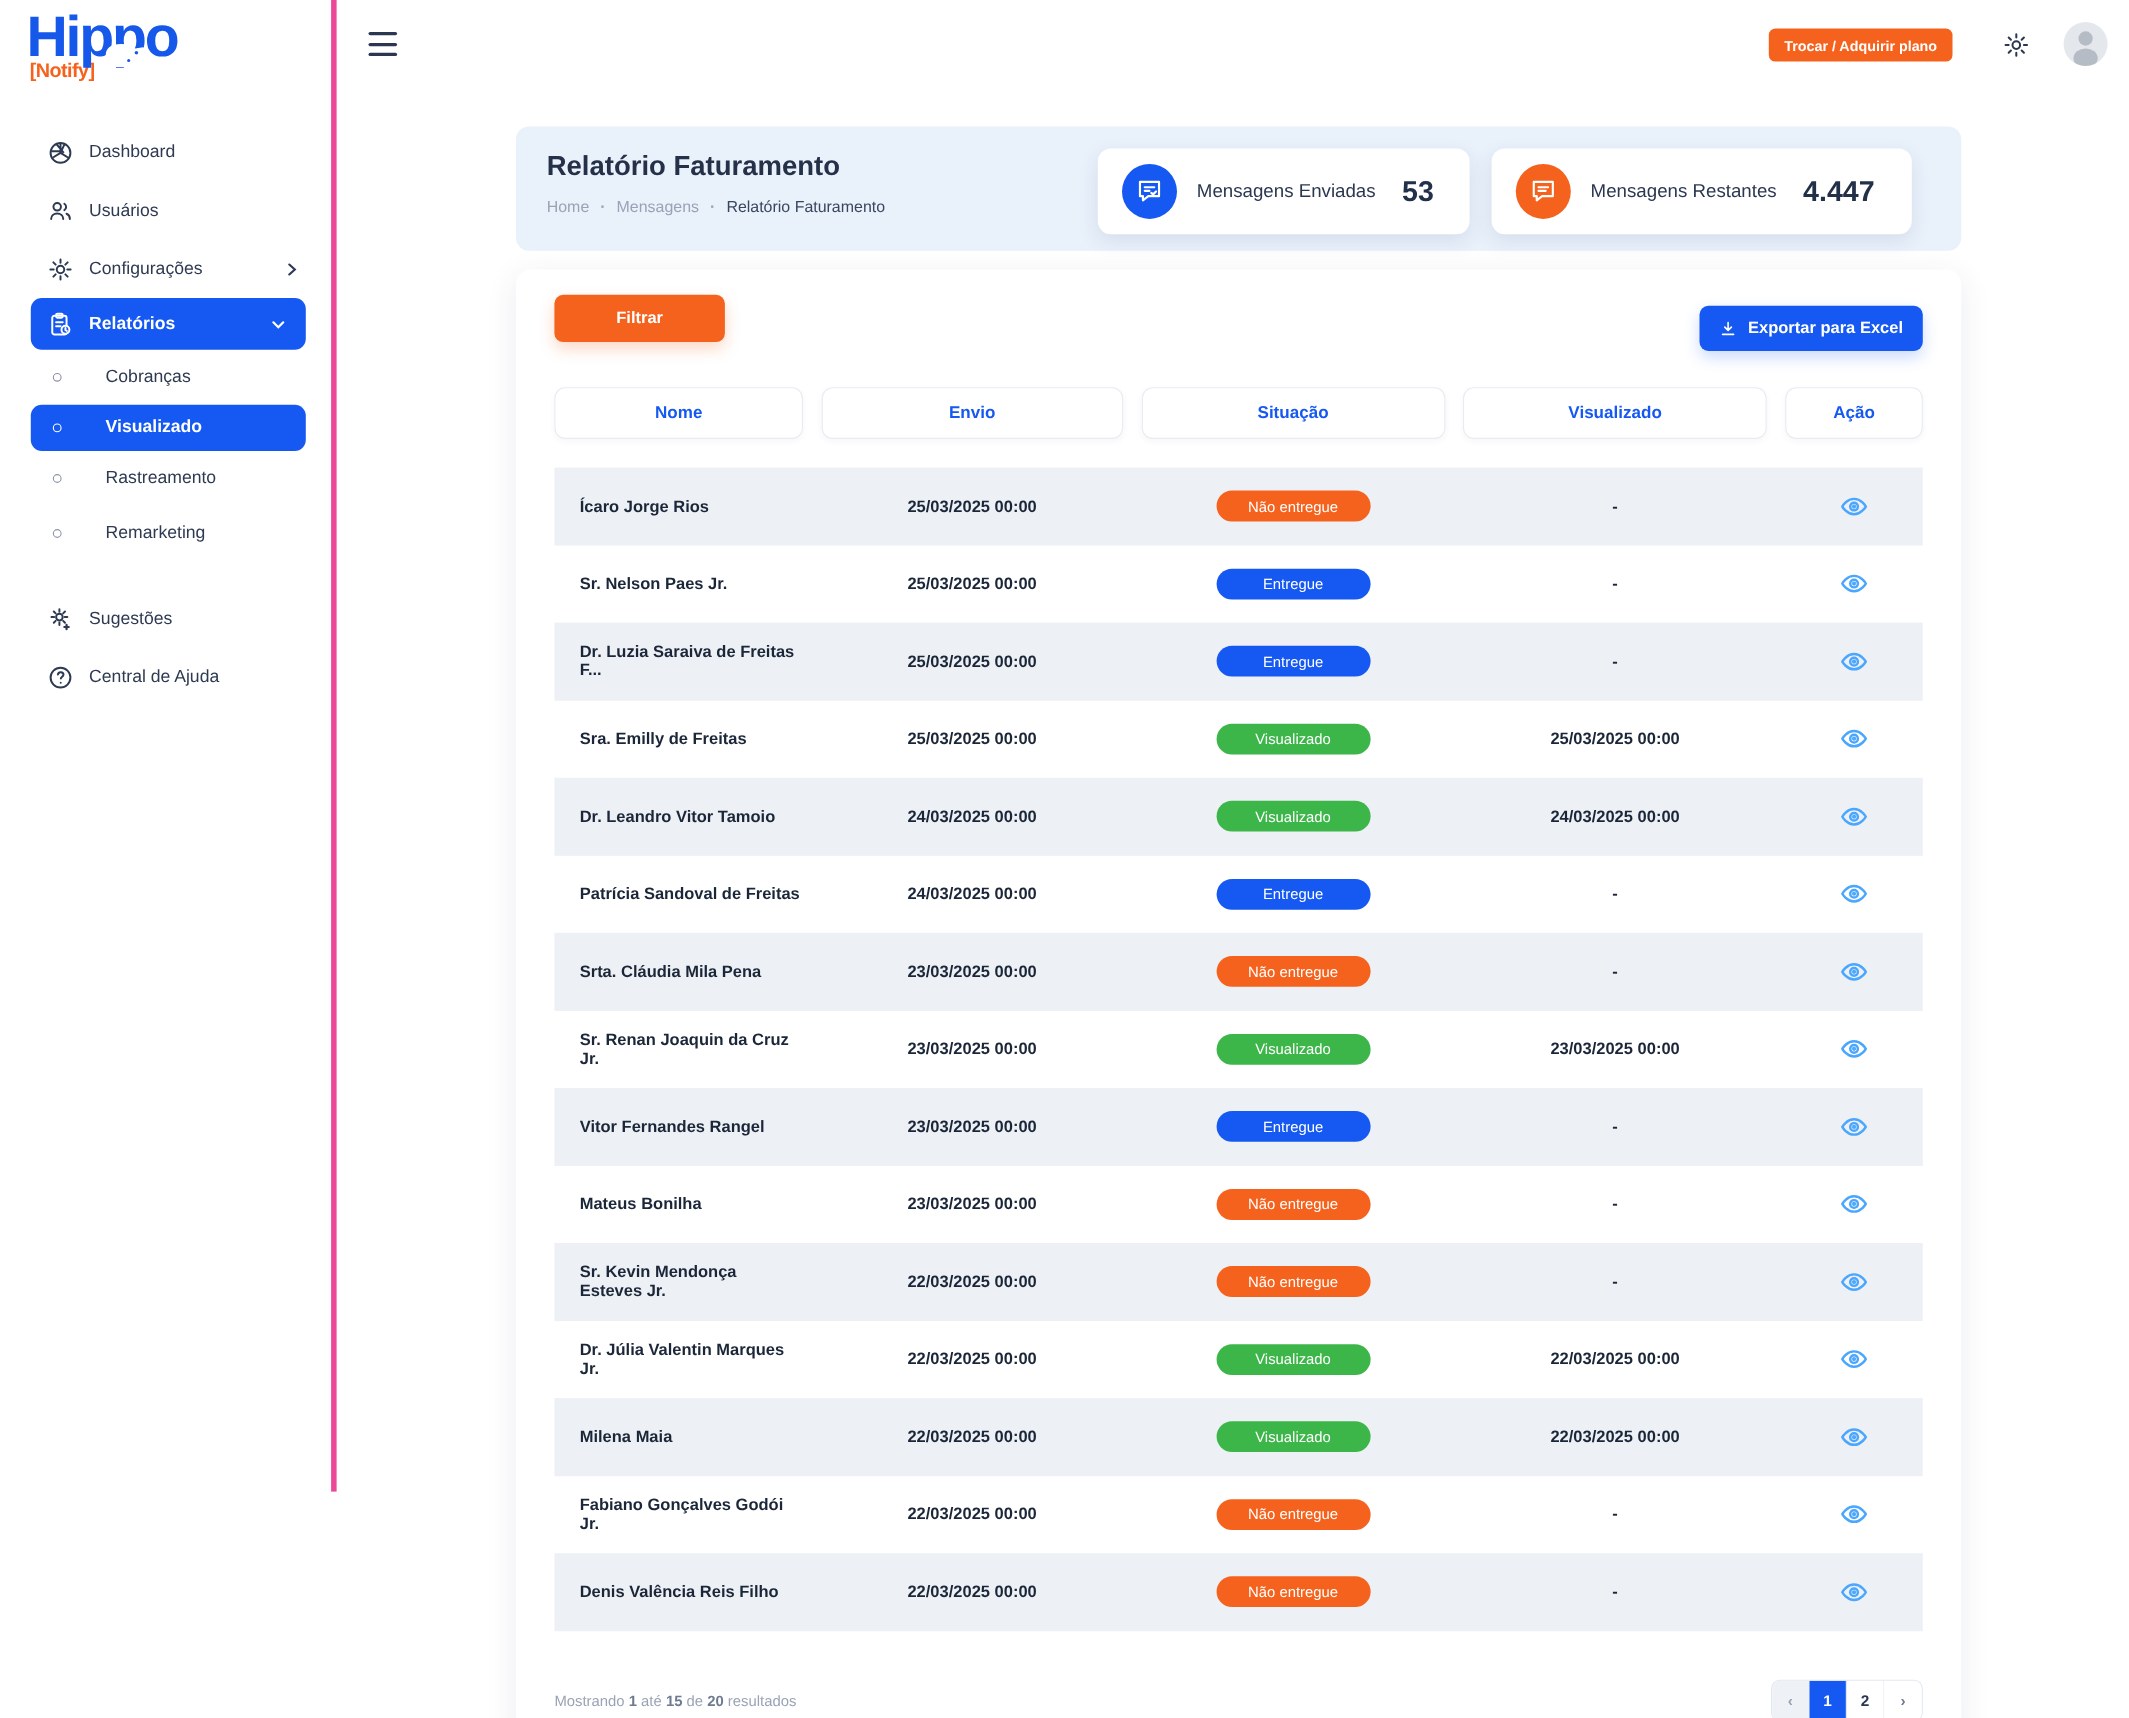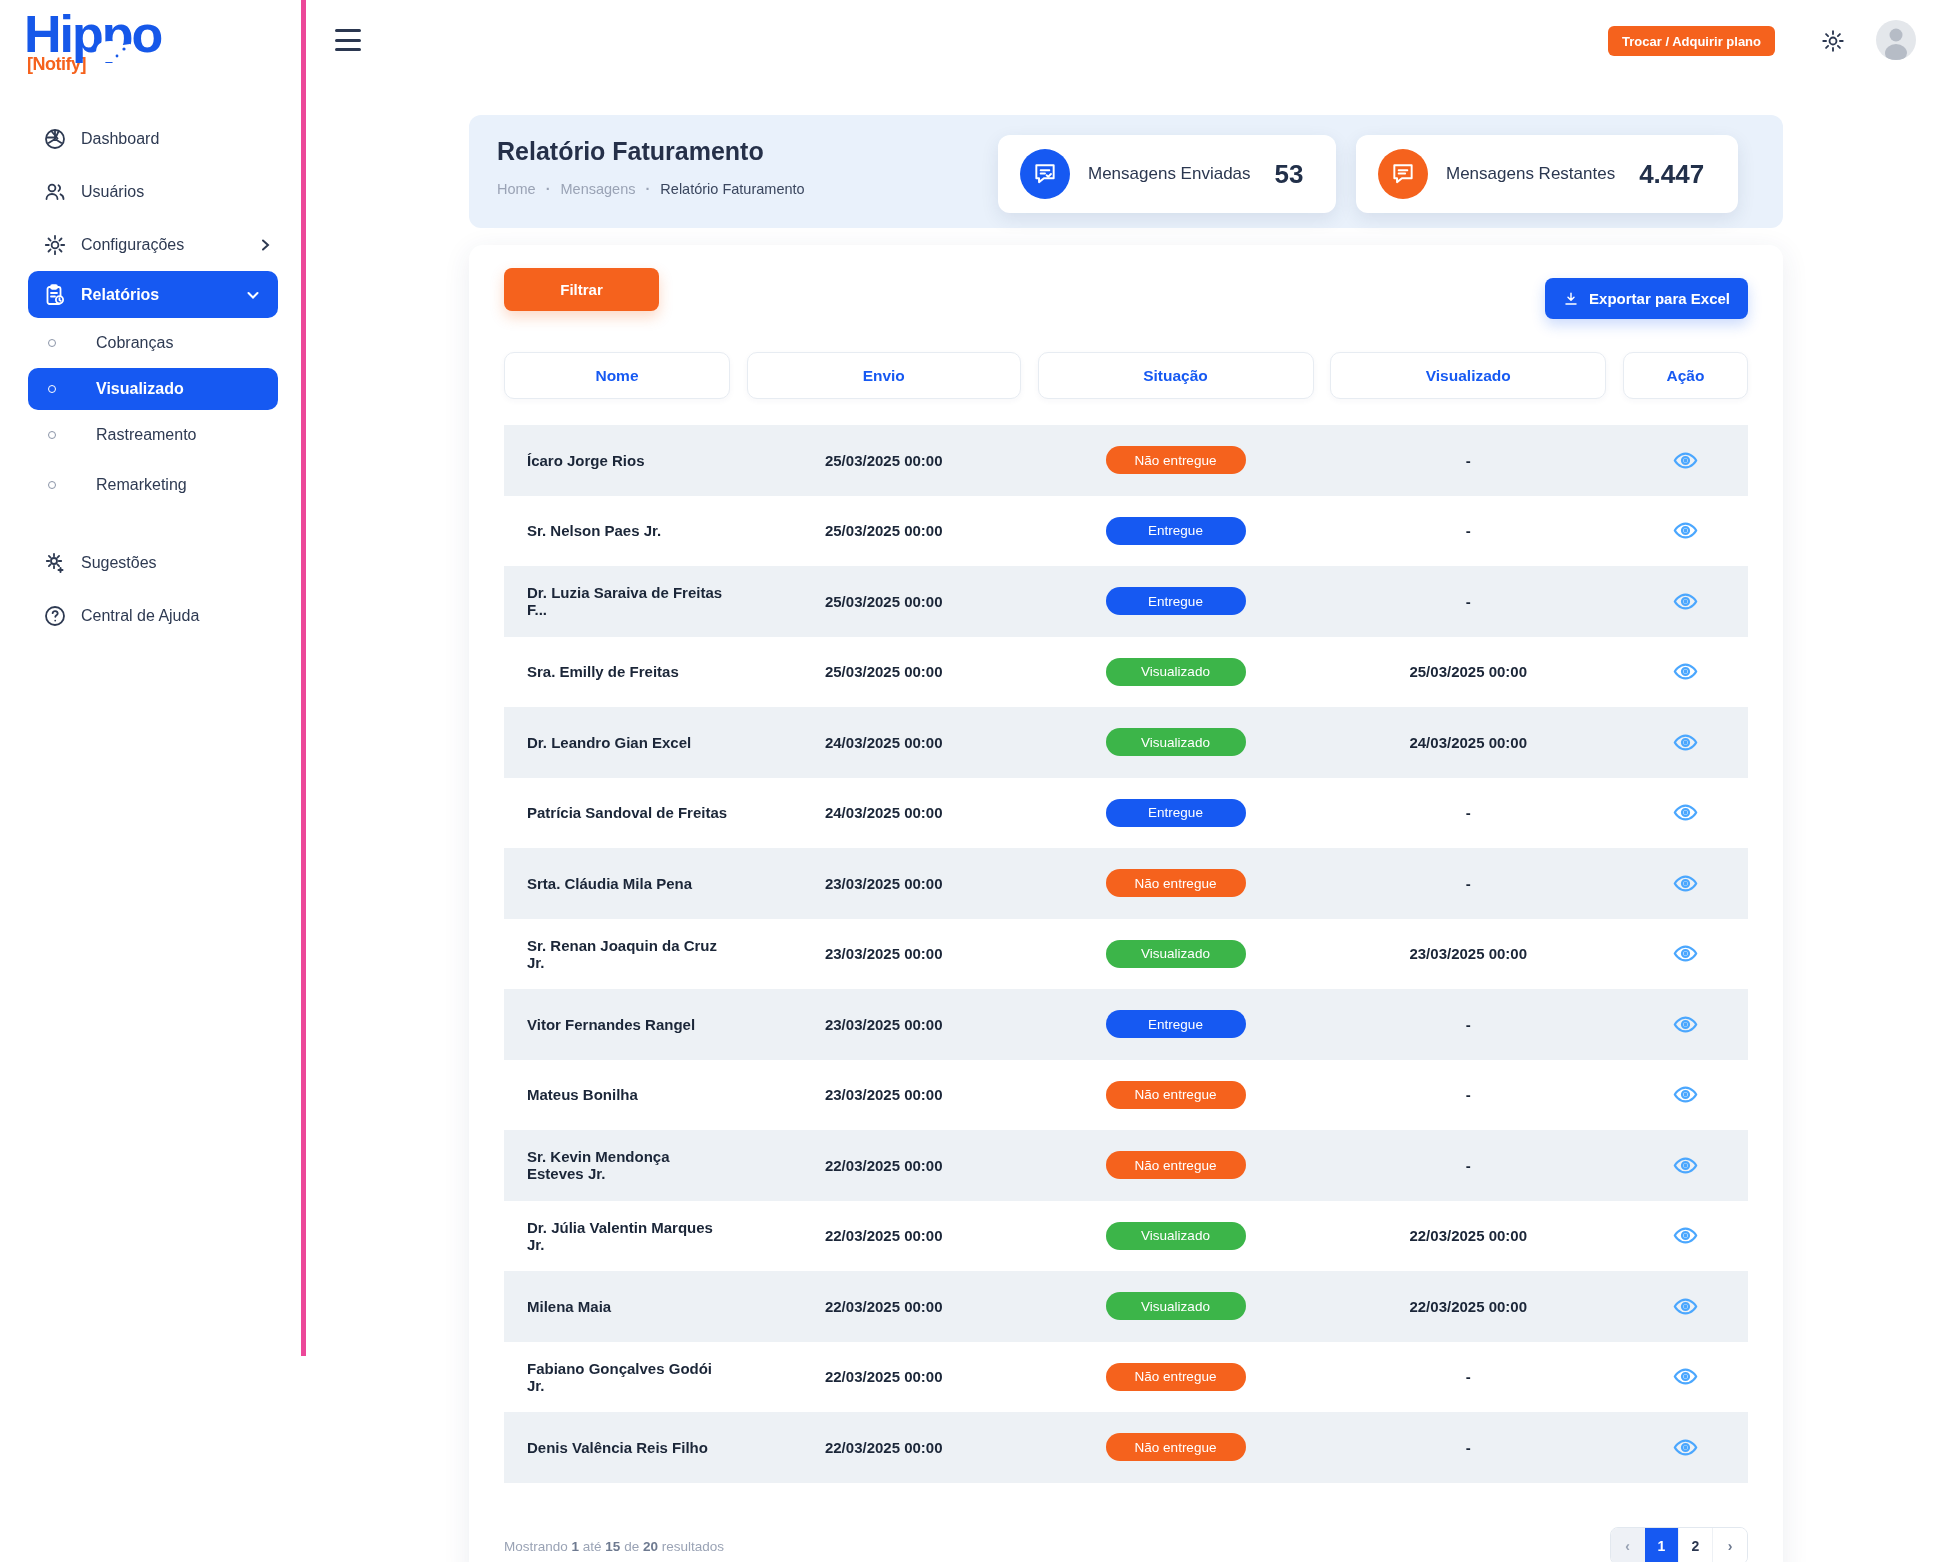--- a/index.html
+++ b/index.html
@@ -350,21 +350,21 @@
         <svg width="27" height="27" viewBox="0 0 24 24" fill="none" stroke="#4ba7fe" stroke-width="2" stroke-linecap="round" stroke-linejoin="round">
               <path d="M2.5 12S6 5.8 12 5.8 21.5 12 21.5 12 18 18.2 12 18.2 2.5 12 2.5 12z"></path>
               <circle cx="12" cy="12" r="3.1"></circle>
               <circle cx="12" cy="12" r="0.7" fill="#4ba7fe"></circle>
             </svg>
       </button>
     </div>
   </div>
 
   <div class="trow alt">
-    <div class="c c-nome col1">Dr. Leandro Gian Excel</div>
+    <div class="c c-nome col1">Dr. Leandro Vitor Tamoio</div>
     <div class="c col2">24/03/2025 00:00</div>
     <div class="c col3">
           <span class="badge" style="background: rgb(60, 181, 73);">Visualizado</span>
         </div>
     <div class="c col4">24/03/2025 00:00</div>
     <div class="c col5">
       <button class="eye-btn" title="">
         <svg width="27" height="27" viewBox="0 0 24 24" fill="none" stroke="#4ba7fe" stroke-width="2" stroke-linecap="round" stroke-linejoin="round">
               <path d="M2.5 12S6 5.8 12 5.8 21.5 12 21.5 12 18 18.2 12 18.2 2.5 12 2.5 12z"></path>
               <circle cx="12" cy="12" r="3.1"></circle>

